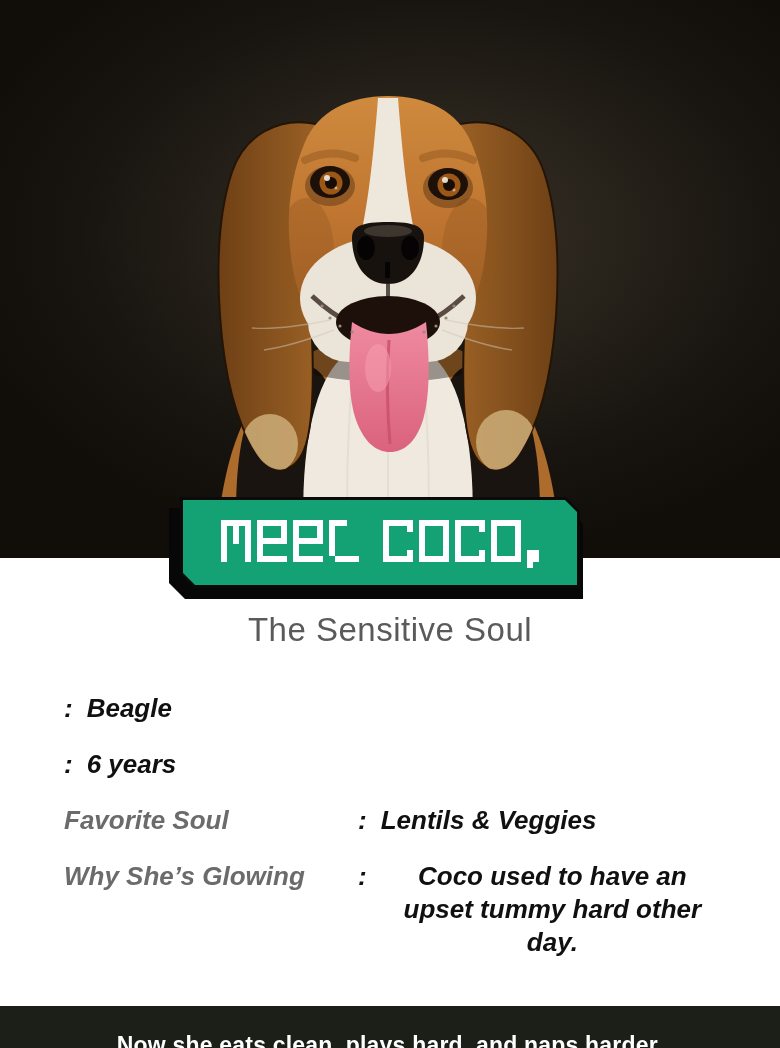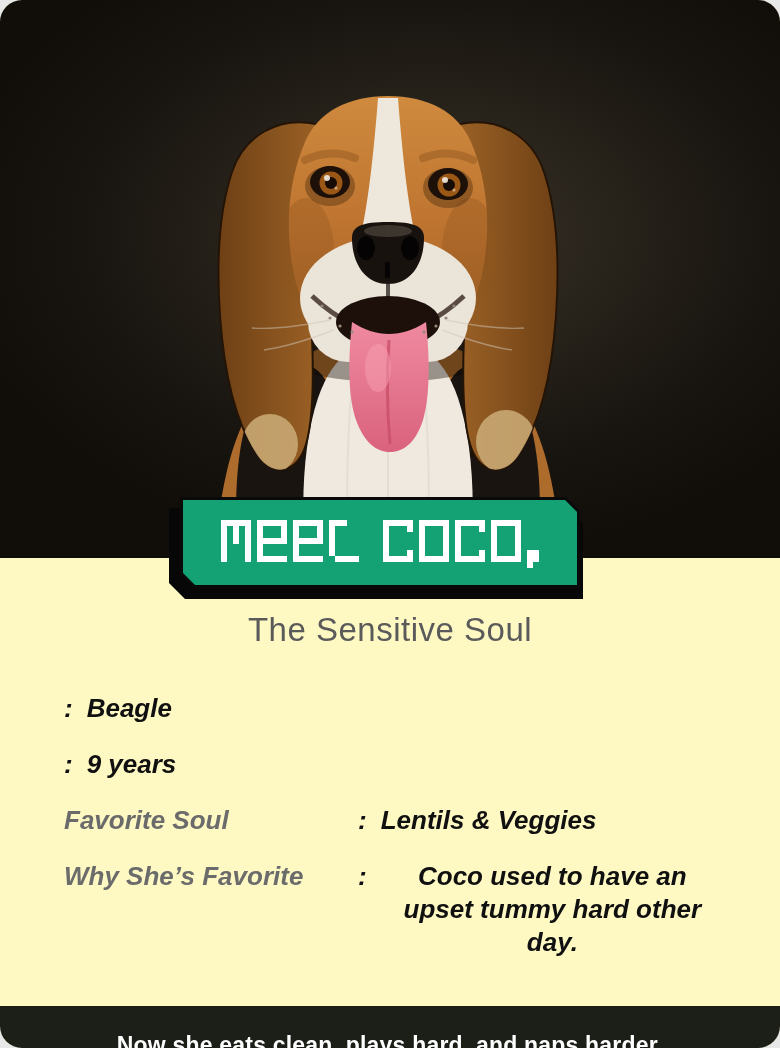--- a/index.html
+++ b/index.html
@@ -1,20 +1,19 @@
 <!DOCTYPE html>
 <html><head>
 <meta charset="utf-8">
 <style>
   html,body{margin:0;padding:0;background:#e8e8e8;}
   .page{
     position:relative;width:780px;height:1048px;margin:0 auto;
-    background:#fef9c3;overflow:hidden;
+    background:#ffffff;overflow:hidden;
     font-family:"Liberation Sans", sans-serif;
-    border-radius:22px;
   }
   
   .hero{
     position:absolute;left:0;top:0;width:780px;height:558px;
     background:radial-gradient(ellipse 62% 58% at 55% 42%, #3a332a 0%, #262119 42%, #181410 72%, #110e0a 100%);
   }
   .hero svg{position:absolute;left:0;top:0;}
   
   .banner-shadow{
     position:absolute;left:169px;top:508px;width:414px;height:91px;
@@ -338,32 +337,32 @@
   <div class="details">
     <div class="row">
       <div class="value">
         <span class="colon">:</span>
         <span class="value-text">Beagle</span>
       </div>
     </div>
     <div class="row">
       <div class="value">
         <span class="colon">:</span>
-        <span class="value-text">9 years</span>
+        <span class="value-text">6 years</span>
       </div>
     </div>
     <div class="row">
       <div class="label">Favorite Soul</div>
       <div class="value">
         <span class="colon">:</span>
         <span class="value-text">Lentils &amp; Veggies</span>
       </div>
     </div>
     <div class="row">
-      <div class="label">Why She’s Favorite</div>
+      <div class="label">Why She’s Glowing</div>
       <div class="value">
         <span class="colon">:</span>
         <span class="value-text">Coco used to have an upset tummy hard other day.</span>
       </div>
     </div>
   </div>
 
   <div class="footer" style="background-color: rgb(27, 31, 23); margin-top: 44px;">
     <div class="footer-text">Now she eats clean, plays hard, and naps harder.</div>
   </div>

